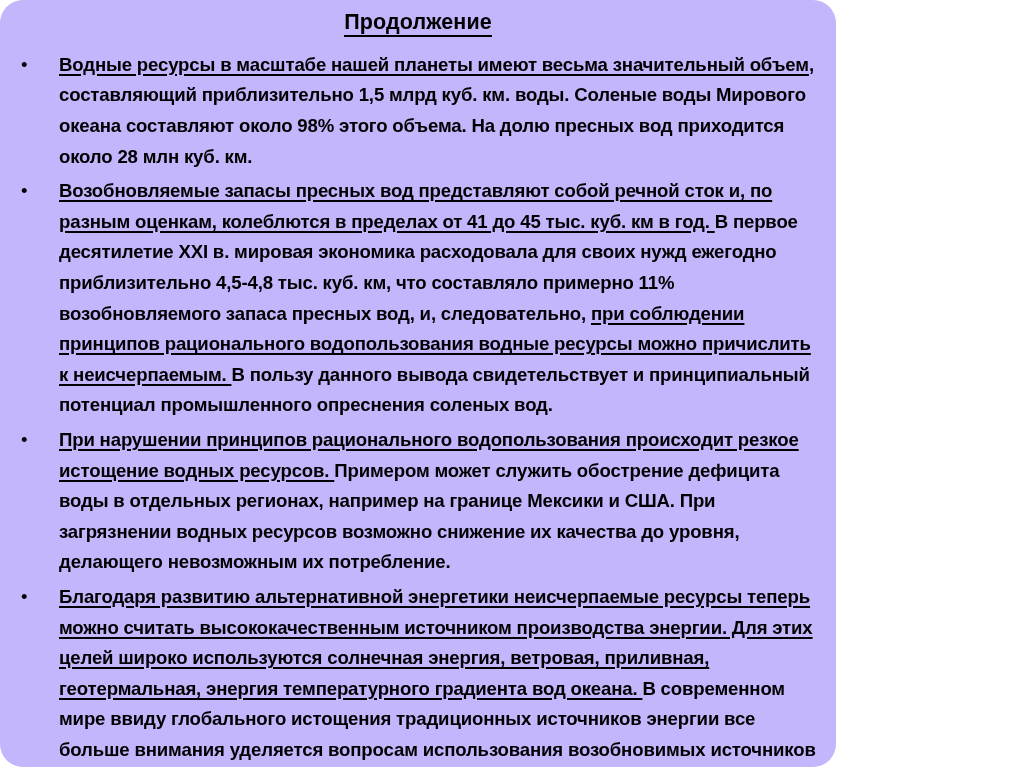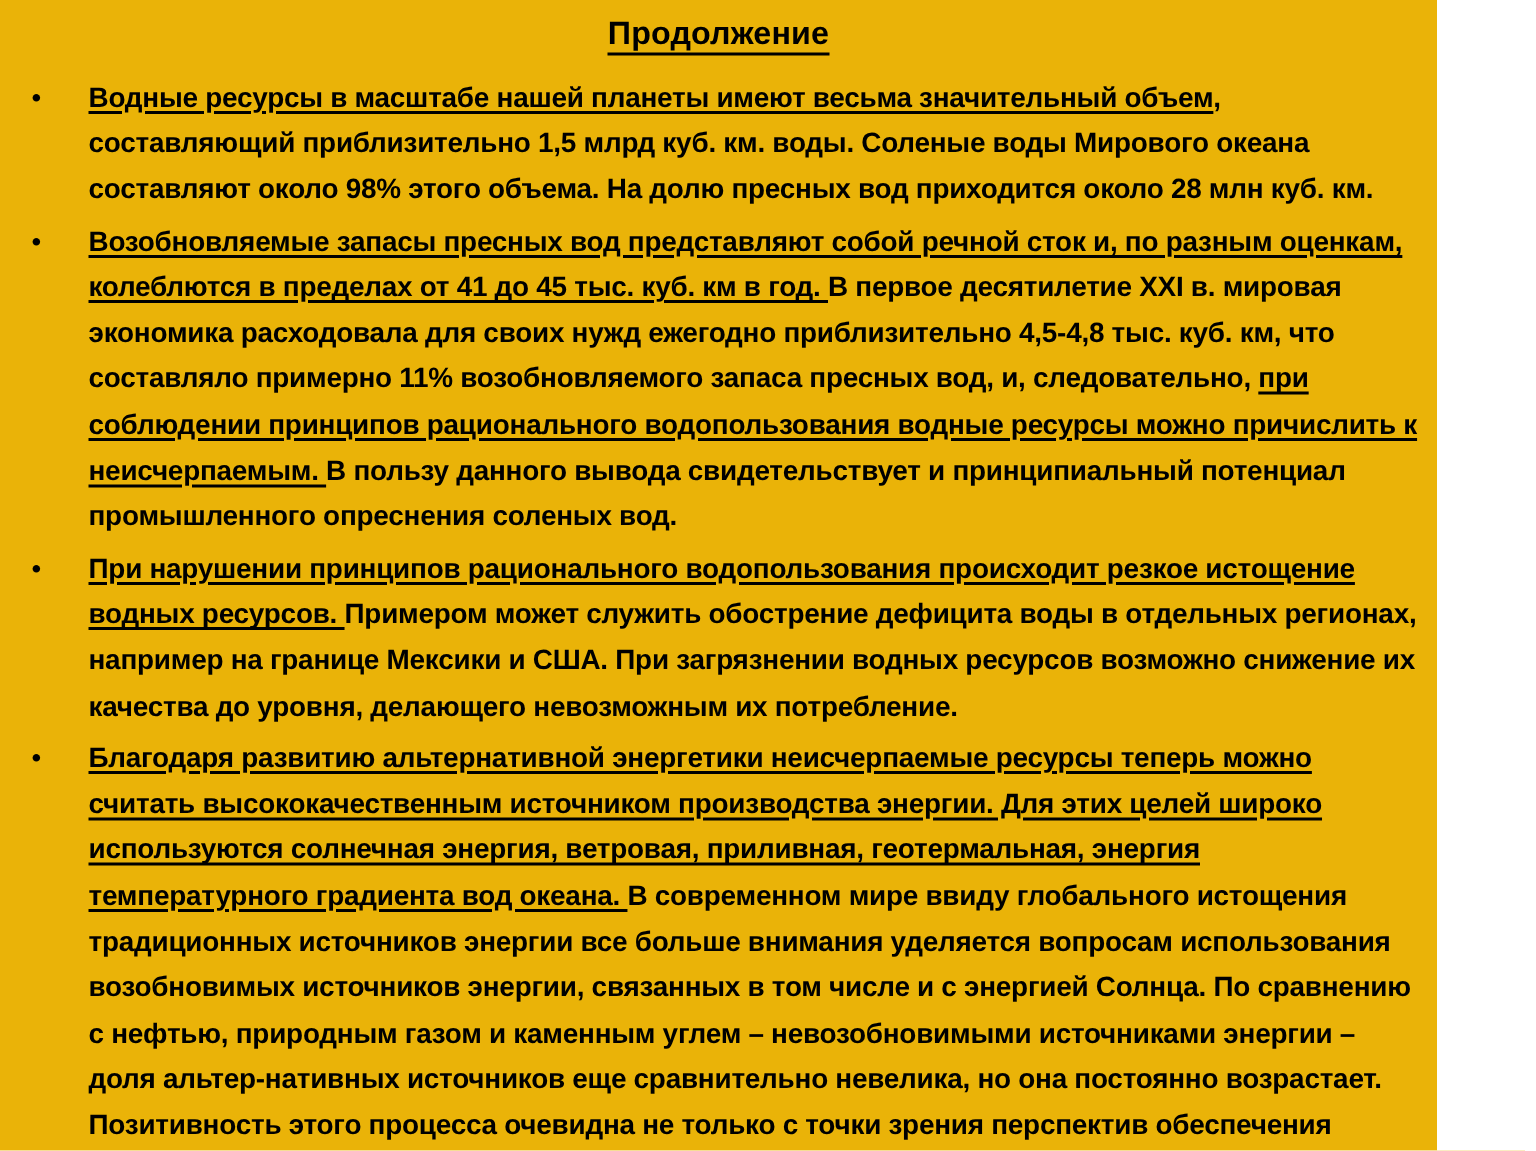--- a/index.html
+++ b/index.html
@@ -12,24 +12,25 @@
     width: 1024px;
     height: 767px;
     overflow: hidden;
     font-family: "Liberation Sans", "DejaVu Sans", sans-serif;
     color: #000000;
     -webkit-font-smoothing: antialiased;
   }
 
   .slide {
     position: relative;
-    width: 958px;
+    width: 836px;
     height: 767px;
     box-sizing: border-box;
-    background: #eab308;
+    background: #c4b5fd;
+    border-radius: 23px;
   }
 
   .slide-title {
     text-align: center;
     font-size: 21.5px;
     font-weight: bold;
     letter-spacing: 0.1px;
     padding-top: 9px;
     padding-bottom: 0;
     line-height: 1.25;

